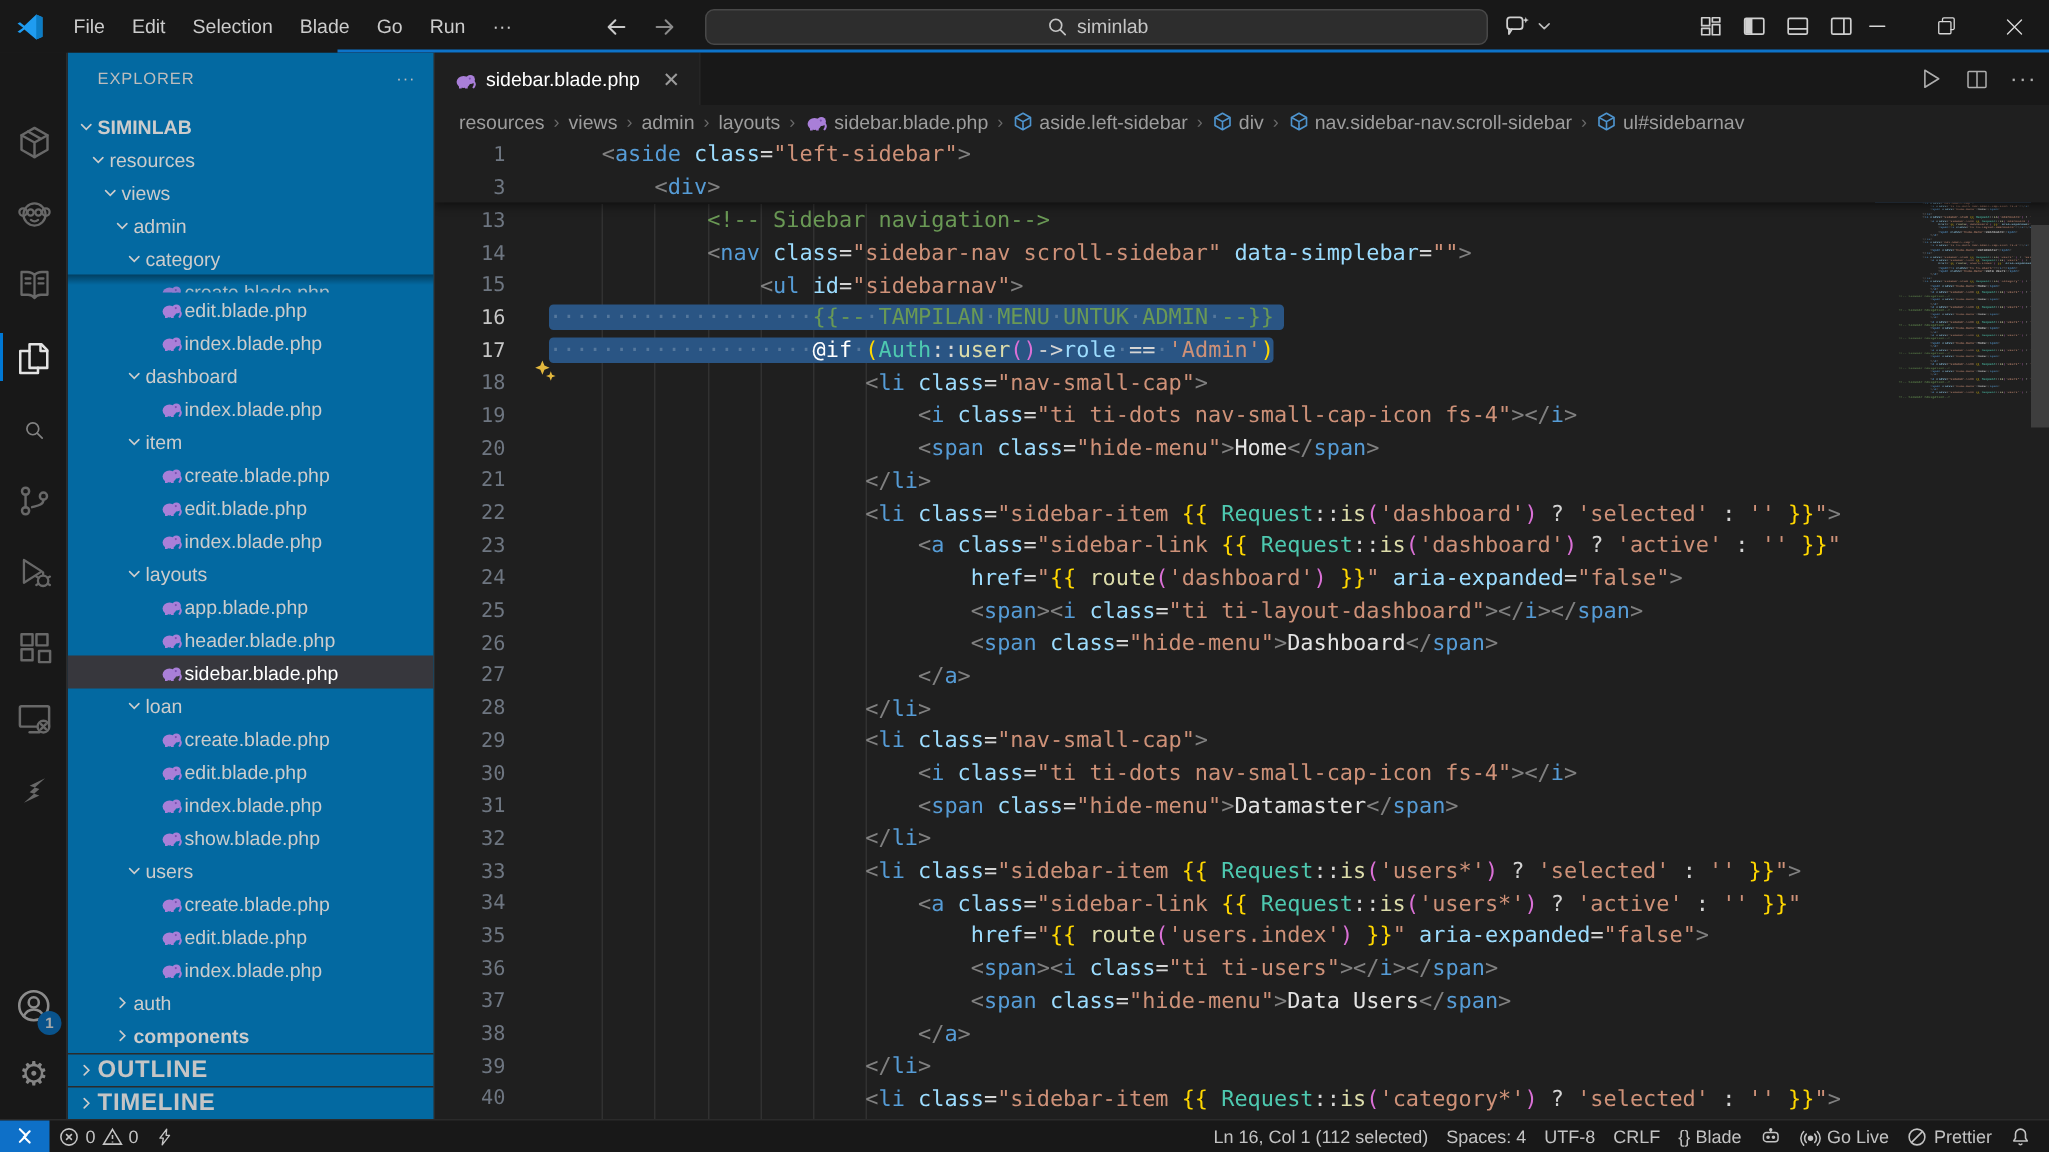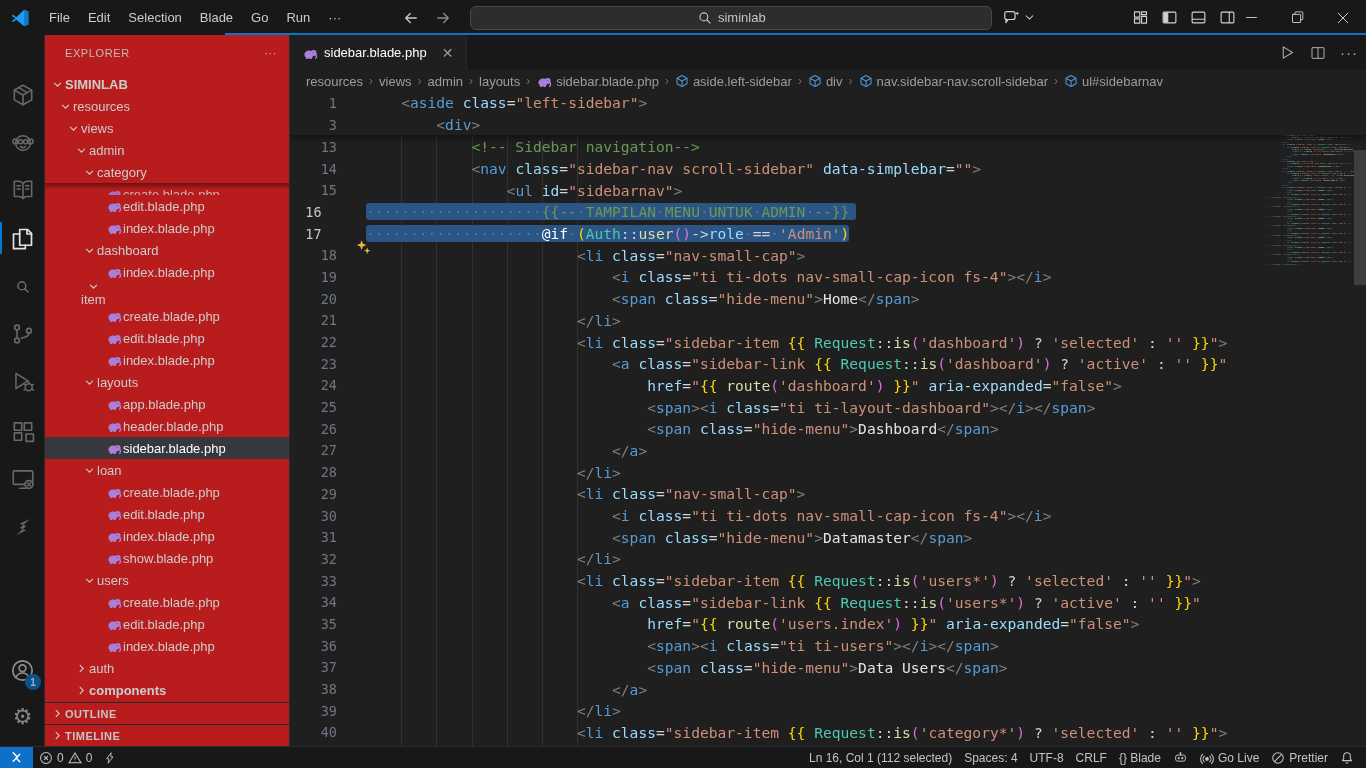--- a/index.html
+++ b/index.html
@@ -26,33 +26,33 @@
 
   
   #activitybar { width:45px; background:#181818; border-right:1px solid #2b2b2b; position:relative; }
   .act-item { position:absolute; left:0; width:45px; height:44px; display:flex; align-items:center; justify-content:center; opacity:.62; }
   .act-item.active { opacity:1; }
   .act-item.active::before { content:""; position:absolute; left:0; top:6px; bottom:6px; width:2px; background:#0078d4; }
   .act-badge { position:absolute; right:4px; bottom:2px; min-width:16px; height:16px; border-radius:9px; background:#0078d4;
     color:#fff; font-size:10px; display:flex; align-items:center; justify-content:center; font-weight:700; }
 
   
-  #sidebar { width:245px; background:#b91c1c; border-right:1px solid #2b2b2b; display:flex; flex-direction:column; font-size:13px;justify-content:center; }
+  #sidebar { width:245px; background:#0369a1; border-right:1px solid #2b2b2b; display:flex; flex-direction:column; font-size:13px;justify-content:center; }
   #explorer-header { height:28px; display:flex; align-items:center; padding:0 12px 0 20px; color:#bdbdbd; font-size:11px;
     letter-spacing:.6px; justify-content:space-between; margin-top:4px; }
   #tree { flex:1; overflow:hidden; position:relative; padding-top:6px; }
   .trow { height:22px; display:flex; align-items:center; white-space:nowrap; color:#cccccc; cursor:default; }
   .trow.selected { background:#37373d; color:#ffffff; }
   .trow.root { font-weight:700; }
   .trow .chev { width:16px; display:flex; justify-content:center; flex:none; }
   .trow .ficon { width:18px; display:flex; justify-content:center; flex:none; }
   .trow.clipped { height:12px; overflow:hidden; opacity:.85; }
   .trow.clipped .inner-shift { transform:translateY(5px); display:flex; align-items:center; }
   .tree-shadow { position:absolute; left:0; right:0; height:7px; background:linear-gradient(#00000066,#0000); pointer-events:none; }
-  .panel-row { height:22px; flex:none; border-top:1px solid #2b2b2b; display:flex; align-items:center; font-weight:700; font-size:11px;
+  .panel-row { height:22px; flex:none; border-top:1px solid #2b2b2b; display:flex; align-items:center; font-weight:700; font-size:16px;
     letter-spacing:.5px; color:#c5c5c5; padding-left:4px; }
   .panel-row .chev { width:16px; display:flex; justify-content:center; }
 
   
   #editor { flex:1; display:flex; flex-direction:column; background:#1f1f1f; min-width:0; }
   #tabstrip { height:35px; background:#181818; display:flex; align-items:stretch; position:relative; }
   .tab { background:#1f1f1f; display:flex; align-items:center; gap:6px; padding:0 10px 0 12px; font-size:13px; color:#ffffff;
     border-right:1px solid #252525; }
   .tab .close { color:#9b9b9b; font-size:14px; margin-left:6px; padding:1px 3px; border-radius:4px; }
   .tab-actions { position:absolute; right:8px; top:0; height:35px; display:flex; align-items:center; gap:14px; opacity:.85; }
@@ -60,21 +60,21 @@
   .bc-sep { color:#6a6a6a; margin:0 3px; font-size:12px; }
   .bc-item { display:flex; align-items:center; gap:4px; }
 
   #codearea { position:relative; flex:1; overflow:hidden; font-family:"DejaVu Sans Mono", monospace; font-size:14.6px; }
   .guide { position:absolute; top:44px; bottom:0; width:1px; background:#313131; z-index:1; }
   #codelines { position:absolute; top:44px; left:0; right:0; z-index:2; }
   #sticky { position:absolute; top:0; left:0; right:0; z-index:6; background:#1f1f1f; box-shadow:0 3px 6px #00000073; }
   .code-row { height:21.7px; display:flex; align-items:center; white-space:pre; }
   .ln { display:inline-block; width:47px; text-align:right; color:#6e7681; flex:none; font-size:13.5px; }
   .code { padding-left:29px; }
-  .sel-row .ln { color:#c6c6c6;text-align:center; }
+  .sel-row .ln { color:#c6c6c6; }
   .selseg { background:#2a5584; border-radius:3px; }
   .sel-pad { padding-right:7px; }
   .tk-ws{}
   .tk-wsd{ color:#54779c; }
   .tk-p{ color:#808080; } .tk-tag{ color:#569cd6; } .tk-at{ color:#9cdcfe; } .tk-op{ color:#d4d4d4; }
   .tk-st{ color:#ce9178; } .tk-cm{ color:#6a9955; } .tk-kw{ color:#ffffff; } .tk-cl{ color:#4ec9b0; }
   .tk-fn{ color:#dcdcaa; } .tk-b1{ color:#ffd700; } .tk-b2{ color:#da70d6; } .tk-tx{ color:#e4e4e4; }
   .sparkle { position:absolute; left:66px; top:147px; z-index:7; }
 
   
@@ -435,21 +435,21 @@
                   <path d="M13.8 9.4c.8 1 .9 2.6-.1 3.8" stroke="#a97fd8" stroke-width="1.4" fill="none" stroke-linecap="round"></path>
                   <rect x="4" y="12" width="1.8" height="2" fill="#a97fd8"></rect>
                   <rect x="8" y="12" width="1.8" height="2" fill="#a97fd8"></rect>
                   <circle cx="11.2" cy="7.4" r="0.7" fill="#7a4fae"></circle>
                 </svg>
               </span>
               <span>index.blade.php</span>
             </div>
           </div>
           <div class="trow">
-            <div style="display: flex; align-items: center; padding-left: 36px; flex-direction: column;">
+            <div style="display: flex; align-items: center; padding-left: 36px;">
               <span class="chev">
                 <svg width="11" height="11" viewBox="0 0 16 16" fill="none" stroke="#cccccc" stroke-width="1.6" stroke-linecap="round">
                   <path d="M3.5 6l4.5 4.5L12.5 6"></path>
                 </svg>
               </span>
               <span>item</span>
             </div>
           </div>
           <div class="trow">
             <div style="display: flex; align-items: center; padding-left: 44px;">

